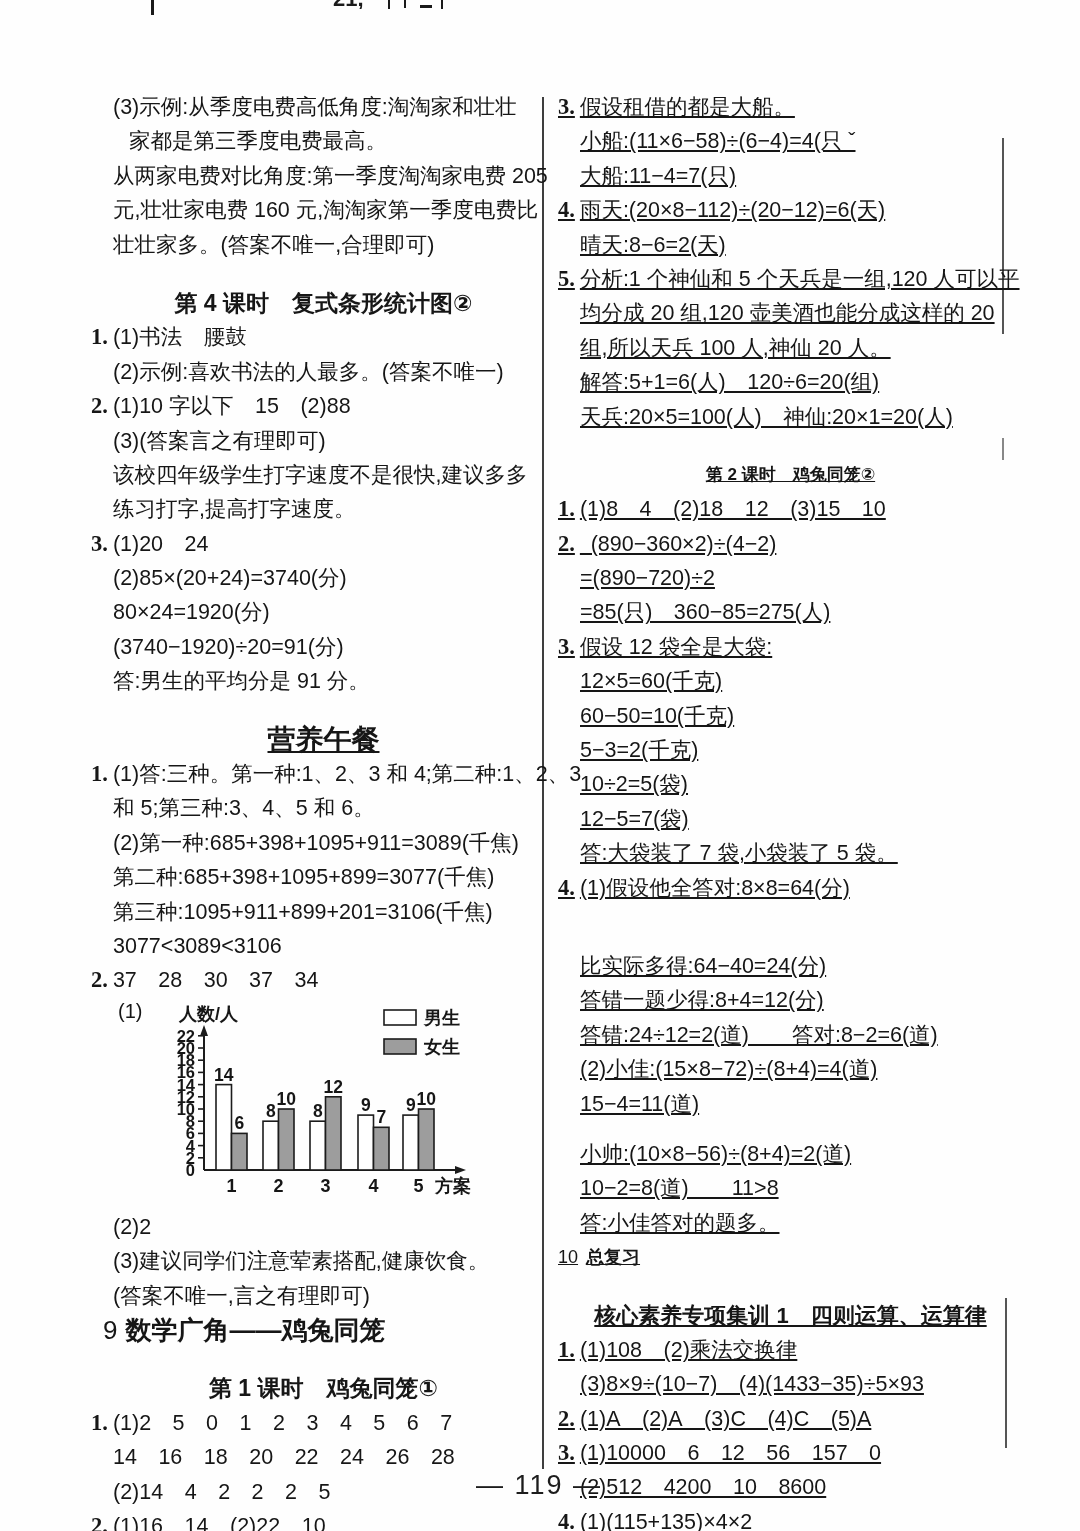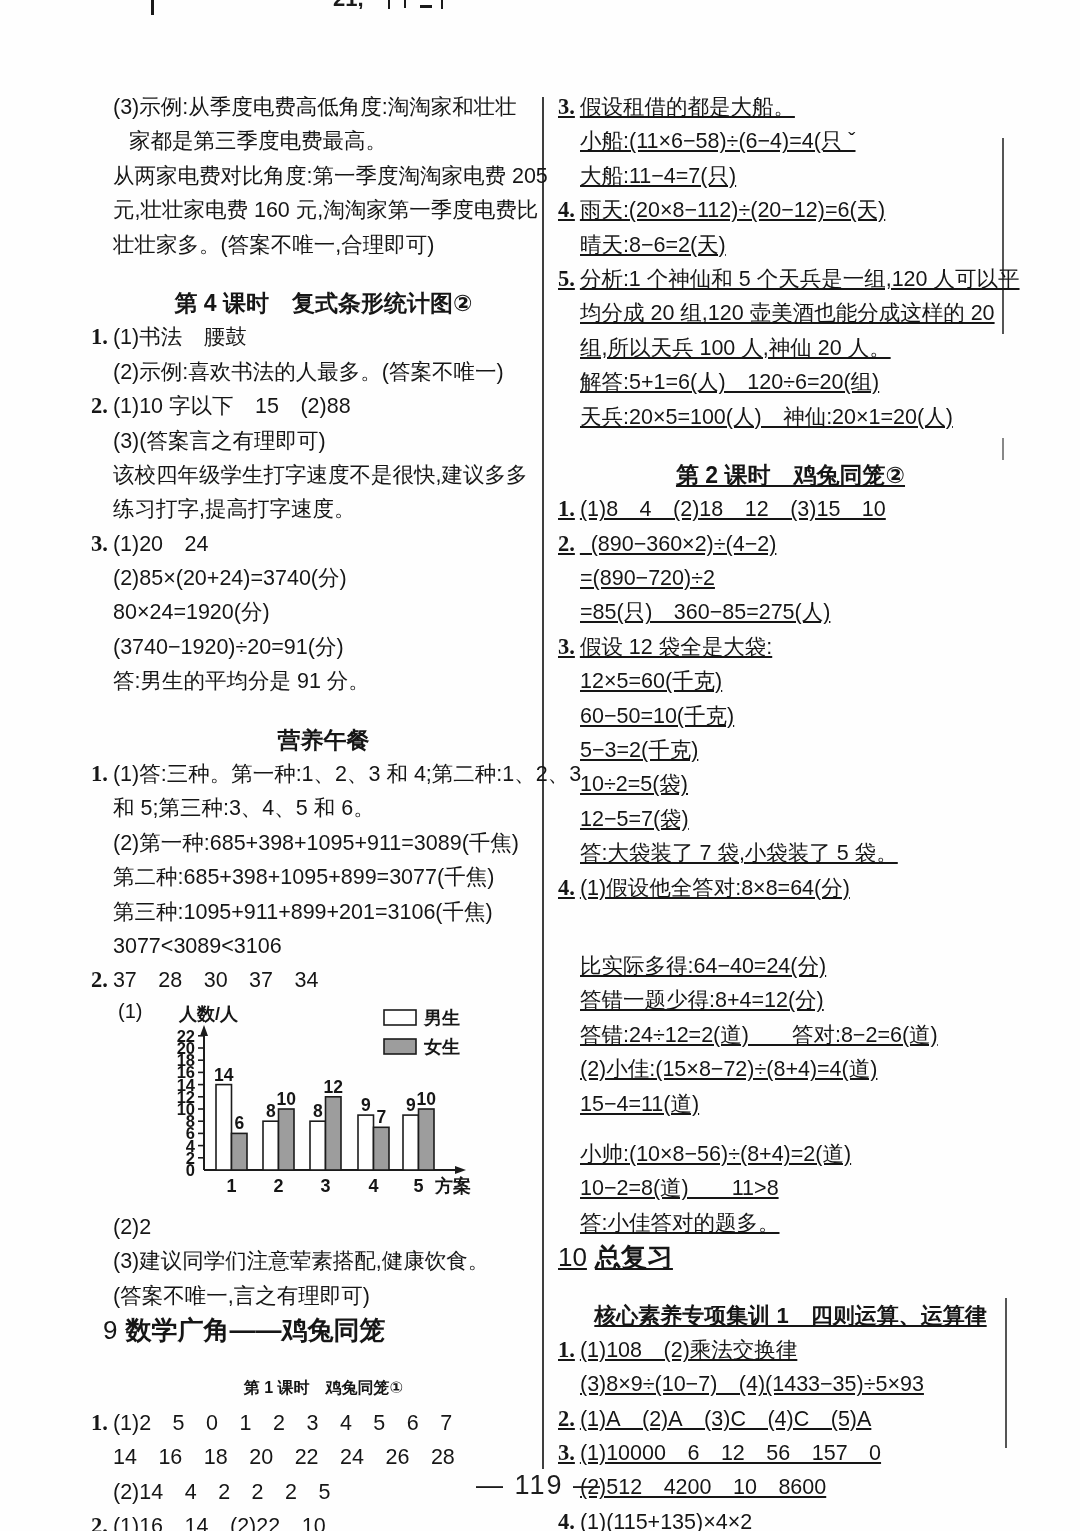--- a/index.html
+++ b/index.html
@@ -78,21 +78,21 @@
         <div class="line" style="padding-left: 22px;"><span>(2)示例:喜欢书法的人最多。(答案不唯一)</span></div>
         <div class="line"><b class="inum">2.</b><span>(1)10 字以下 15 (2)88</span></div>
         <div class="line" style="padding-left: 22px;"><span>(3)(答案言之有理即可)</span></div>
         <div class="line" style="padding-left: 22px;"><span>该校四年级学生打字速度不是很快,建议多多</span></div>
         <div class="line" style="padding-left: 22px;"><span>练习打字,提高打字速度。</span></div>
         <div class="line"><b class="inum">3.</b><span>(1)20 24</span></div>
         <div class="line" style="padding-left: 22px;"><span>(2)85×(20+24)=3740(分)</span></div>
         <div class="line" style="padding-left: 22px;"><span>80×24=1920(分)</span></div>
         <div class="line" style="padding-left: 22px;"><span>(3740−1920)÷20=91(分)</span></div>
         <div class="line" style="padding-left: 22px;"><span>答:男生的平均分是 91 分。</span></div>
-        <div class="line center bold" style="font-size: 23px;"><span>营养午餐</span></div>
+        <div class="line center bold" style="font-size: 28px; text-decoration: underline;"><span>营养午餐</span></div>
         <div class="line"><b class="inum">1.</b><span>(1)答:三种。第一种:1、2、3 和 4;第二种:1、2、3</span></div>
         <div class="line" style="padding-left: 22px;"><span>和 5;第三种:3、4、5 和 6。</span></div>
         <div class="line" style="padding-left: 22px;"><span>(2)第一种:685+398+1095+911=3089(千焦)</span></div>
         <div class="line" style="padding-left: 22px;"><span>第二种:685+398+1095+899=3077(千焦)</span></div>
         <div class="line" style="padding-left: 22px;"><span>第三种:1095+911+899+201=3106(千焦)</span></div>
         <div class="line" style="padding-left: 22px;"><span>3077&lt;3089&lt;3106</span></div>
         <div class="line"><b class="inum">2.</b><span>37 28 30 37 34</span></div>
       </div>
     <div class="chart-block">
       <svg id="chart-svg" width="450" height="212">
@@ -155,62 +155,62 @@
           <text x="333" y="26" font-size="18" text-anchor="start" font-weight="600">男生</text>
           <rect x="293" y="41" width="32" height="15" fill="#9d9d9d" stroke="#1c1c1c" stroke-width="1.6"></rect>
           <text x="333" y="55" font-size="18" text-anchor="start" font-weight="600">女生</text>
         </svg>
     </div>
     <div id="lcol-b">
         <div class="line" style="padding-left: 22px;"><span>(2)2</span></div>
         <div class="line" style="padding-left: 22px;"><span>(3)建议同学们注意荤素搭配,健康饮食。</span></div>
         <div class="line" style="padding-left: 22px;"><span>(答案不唯一,言之有理即可)</span></div>
         <div class="line bold" style="font-size: 26px; padding-left: 12px;"><span class="pre" style="font-weight: normal;">9</span><span>数学广角——鸡兔同笼</span></div>
-        <div class="line center bold" style="font-size: 16px;"><span>第 1 课时 鸡兔同笼①</span></div>
+        <div class="line center bold" style="font-size: 23px;"><span>第 1 课时 鸡兔同笼①</span></div>
         <div class="line"><b class="inum">1.</b><span>(1)2 5 0 1 2 3 4 5 6 7</span></div>
         <div class="line" style="padding-left: 22px;"><span>14 16 18 20 22 24 26 28</span></div>
         <div class="line" style="padding-left: 22px;"><span>(2)14 4 2 2 2 5</span></div>
         <div class="line"><b class="inum">2.</b><span>(1)16 14 (2)22 10</span></div>
       </div>
   </div>
 
   <div id="right-col" class="col">
     <div id="rcol">
         <div class="line"><b class="inum">3.</b><span>假设租借的都是大船。</span></div>
         <div class="line" style="padding-left: 22px;"><span>小船:(11×6−58)÷(6−4)=4(只 ˇ</span></div>
         <div class="line" style="padding-left: 22px;"><span>大船:11−4=7(只)</span></div>
         <div class="line"><b class="inum">4.</b><span>雨天:(20×8−112)÷(20−12)=6(天)</span></div>
         <div class="line" style="padding-left: 22px;"><span>晴天:8−6=2(天)</span></div>
         <div class="line"><b class="inum">5.</b><span>分析:1 个神仙和 5 个天兵是一组,120 人可以平</span></div>
         <div class="line" style="padding-left: 22px;"><span>均分成 20 组,120 壶美酒也能分成这样的 20</span></div>
         <div class="line" style="padding-left: 22px;"><span>组,所以天兵 100 人,神仙 20 人。</span></div>
         <div class="line" style="padding-left: 22px;"><span>解答:5+1=6(人) 120÷6=20(组)</span></div>
         <div class="line" style="padding-left: 22px;"><span>天兵:20×5=100(人) 神仙:20×1=20(人)</span></div>
-        <div class="line center bold" style="font-size: 23px;"><span>第 2 课时 鸡兔同笼②</span></div>
+        <div class="line center bold" style="font-size: 17px;"><span>第 2 课时 鸡兔同笼②</span></div>
         <div class="line"><b class="inum">1.</b><span>(1)8 4 (2)18 12 (3)15 10</span></div>
         <div class="line"><b class="inum">2.</b><span> (890−360×2)÷(4−2)</span></div>
         <div class="line" style="padding-left: 22px;"><span>=(890−720)÷2</span></div>
         <div class="line" style="padding-left: 22px;"><span>=85(只) 360−85=275(人)</span></div>
         <div class="line"><b class="inum">3.</b><span>假设 12 袋全是大袋:</span></div>
         <div class="line" style="padding-left: 22px;"><span>12×5=60(千克)</span></div>
         <div class="line" style="padding-left: 22px;"><span>60−50=10(千克)</span></div>
         <div class="line" style="padding-left: 22px;"><span>5−3=2(千克)</span></div>
         <div class="line" style="padding-left: 22px;"><span>10÷2=5(袋)</span></div>
         <div class="line" style="padding-left: 22px;"><span>12−5=7(袋)</span></div>
         <div class="line" style="padding-left: 22px;"><span>答:大袋装了 7 袋,小袋装了 5 袋。</span></div>
         <div class="line"><b class="inum">4.</b><span>(1)假设他全答对:8×8=64(分)</span></div>
         <div class="line" style="padding-left: 22px; margin-top: 44px;"><span>比实际多得:64−40=24(分)</span></div>
         <div class="line" style="padding-left: 22px;"><span>答错一题少得:8+4=12(分)</span></div>
         <div class="line" style="padding-left: 22px;"><span>答错:24÷12=2(道)  答对:8−2=6(道)</span></div>
         <div class="line" style="padding-left: 22px;"><span>(2)小佳:(15×8−72)÷(8+4)=4(道)</span></div>
         <div class="line" style="padding-left: 22px;"><span>15−4=11(道)</span></div>
         <div class="line" style="padding-left: 22px; margin-top: 16px;"><span>小帅:(10×8−56)÷(8+4)=2(道)</span></div>
         <div class="line" style="padding-left: 22px;"><span>10−2=8(道)  11&gt;8</span></div>
         <div class="line" style="padding-left: 22px;"><span>答:小佳答对的题多。</span></div>
-        <div class="line bold" style="font-size: 26px;"><span class="pre" style="font-weight: normal;">10</span><span>总复习</span></div>
+        <div class="line bold" style="font-size: 18px;"><span class="pre" style="font-weight: normal;">10</span><span>总复习</span></div>
         <div class="line center bold" style="font-size: 22px;"><span>核心素养专项集训 1 四则运算、运算律</span></div>
         <div class="line"><b class="inum">1.</b><span>(1)108 (2)乘法交换律</span></div>
         <div class="line" style="padding-left: 22px;"><span>(3)8×9÷(10−7) (4)(1433−35)÷5×93</span></div>
         <div class="line"><b class="inum">2.</b><span>(1)A (2)A (3)C (4)C (5)A</span></div>
         <div class="line"><b class="inum">3.</b><span>(1)10000 6 12 56 157 0</span></div>
         <div class="line" style="padding-left: 22px;"><span>(2)512 4200 10 8600</span></div>
         <div class="line"><b class="inum">4.</b><span>(1)(115+135)×4×2</span></div>
         <div class="line" style="padding-left: 22px;"><span>=250×4×2</span></div>
       </div>
   </div>

